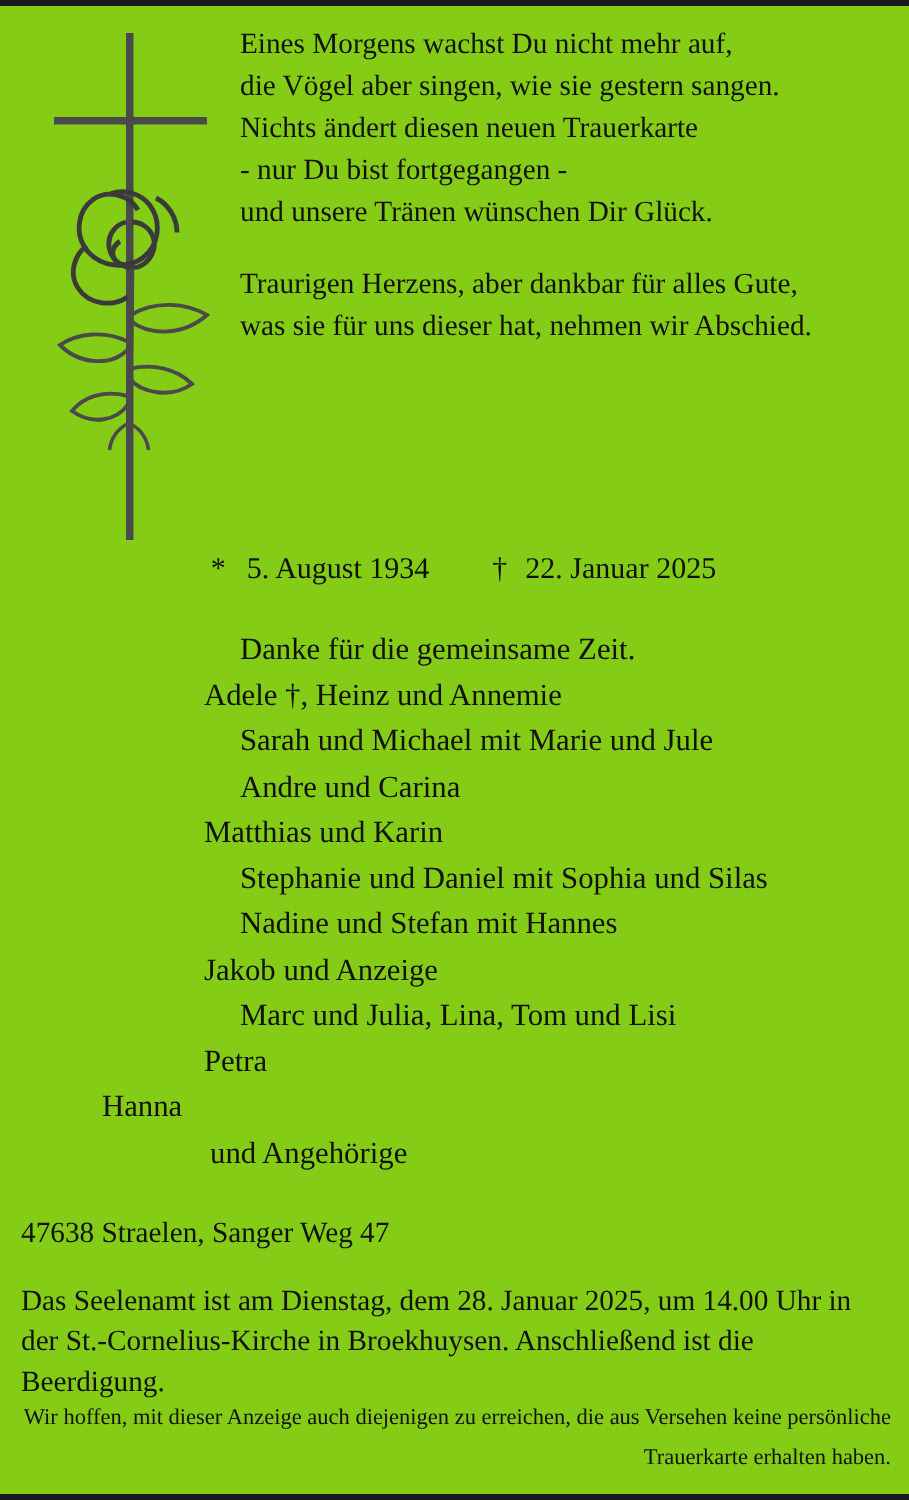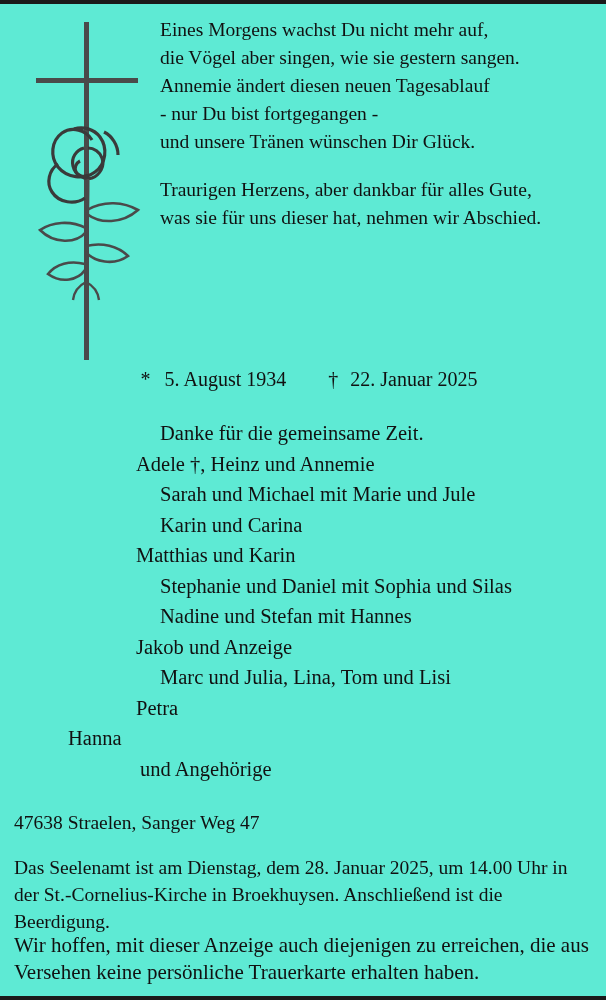--- a/index.html
+++ b/index.html
@@ -11,21 +11,21 @@
     height: 1000px;
     background: #e9e9e9;
     font-family: "Liberation Serif", serif;
     color: #111;
     overflow: hidden;
   }
   .obituary {
     position: relative;
     width: 606px;
     height: 1000px;
-    background: #5eead4;
+    background: #84cc16;
     box-sizing: border-box;
     border-top: 4px solid #1a1a1a;
     border-bottom: 4px solid #1a1a1a;
     padding: 0;
   }
   
   .emblem {
     position: absolute;
     left: 18px;
     top: 10px;
@@ -120,23 +120,23 @@
     width: 580px;
     font-size: 19.5px;
     line-height: 27px;
     text-align: left;
   }
   .notice {
     position: absolute;
     left: 14px;
     top: 928px;
     width: 580px;
-    font-size: 21px;
+    font-size: 15px;
     line-height: 27px;
-    text-align: left;
+    text-align: right;
   }
 </style>
 </head>
 <body>
 
 <div class="obituary">
 
   <div class="emblem">
     <svg width="140" height="360" viewBox="0 0 140 360" xmlns="http://www.w3.org/2000/svg">
 
@@ -161,40 +161,40 @@
       </g>
 
       <path d="M68 268 C60 272 56 278 55 286" stroke="#4a4a4a" stroke-width="2.4" fill="none"></path>
       <path d="M68 268 C76 272 80 278 81 286" stroke="#4a4a4a" stroke-width="2.4" fill="none"></path>
     </svg>
   </div>
 
   <div class="poem">
     <div class="line">Eines Morgens wachst Du nicht mehr auf,</div>
     <div class="line">die Vögel aber singen, wie sie gestern sangen.</div>
-    <div class="line">Annemie ändert diesen neuen Tagesablauf</div>
+    <div class="line">Nichts ändert diesen neuen Trauerkarte</div>
     <div class="line">- nur Du bist fortgegangen -</div>
     <div class="line">und unsere Tränen wünschen Dir Glück.</div>
   </div>
 
   <div class="thanks">
     <div class="line">Traurigen Herzens, aber dankbar für alles Gute,</div>
     <div class="line">was sie für uns dieser hat, nehmen wir Abschied.</div>
   </div>
 
 
   <div class="dates">
     <span class="star">*</span><span>5. August 1934</span><span class="gap"></span><span class="cross">†</span><span>22. Januar 2025</span>
   </div>
 
   <div class="family">
     <div class="fline lvl1">Danke für die gemeinsame Zeit.</div>
     <div class="fline lvl0">Adele †, Heinz und Annemie</div>
     <div class="fline lvl1">Sarah und Michael mit Marie und Jule</div>
-    <div class="fline lvl1">Karin und Carina</div>
+    <div class="fline lvl1">Andre und Carina</div>
     <div class="fline lvl0">Matthias und Karin</div>
     <div class="fline lvl1">Stephanie und Daniel mit Sophia und Silas</div>
     <div class="fline lvl1">Nadine und Stefan mit Hannes</div>
     <div class="fline lvl0">Jakob und Anzeige</div>
     <div class="fline lvl1">Marc und Julia, Lina, Tom und Lisi</div>
     <div class="fline lvl0">Petra</div>
     <div class="fline lvl3">Hanna</div>
     <div class="fline lvl2">und Angehörige</div>
   </div>
 

